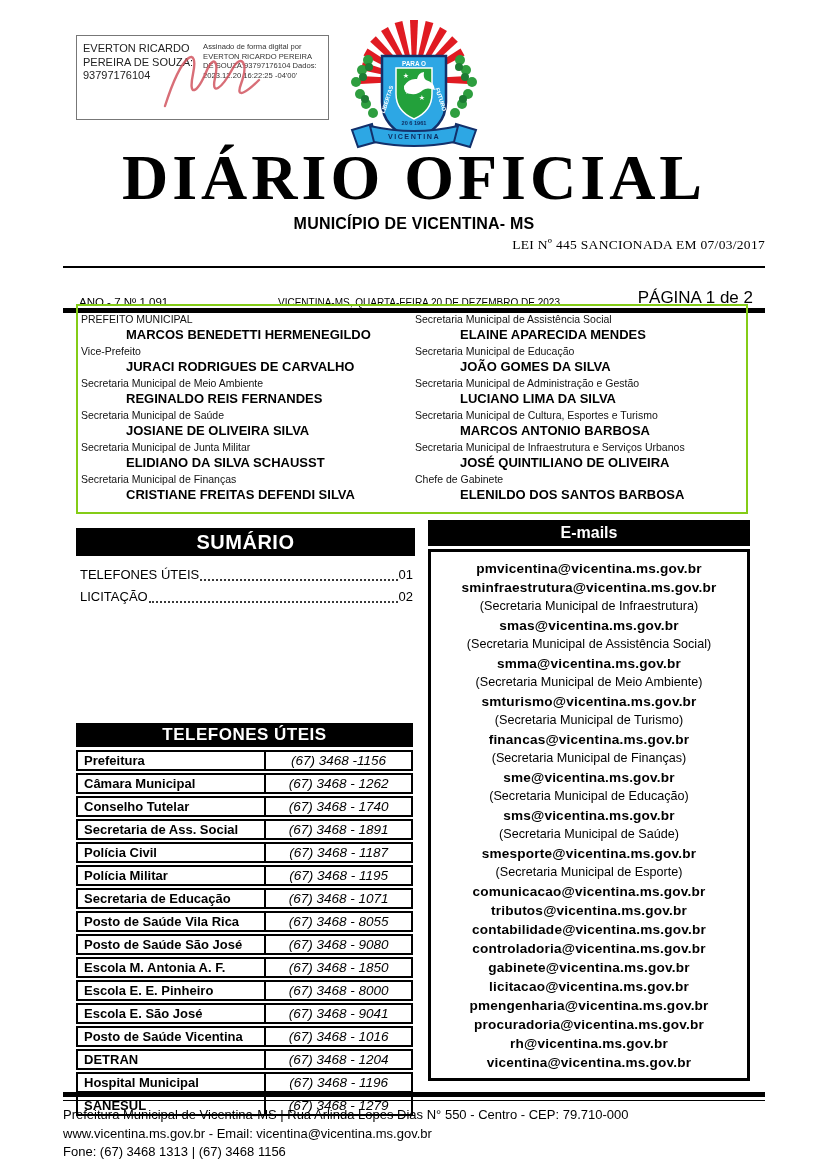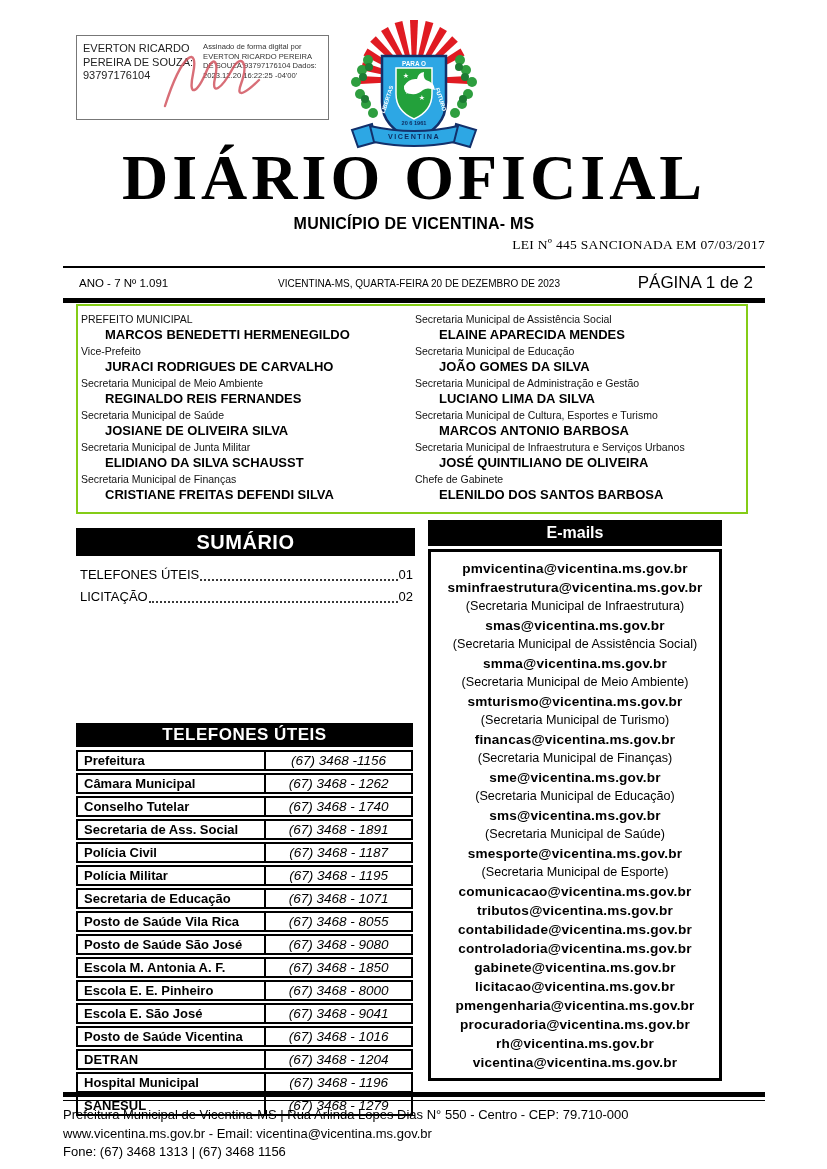--- a/index.html
+++ b/index.html
@@ -18,50 +18,50 @@
   .sig-flourish { position:absolute; left:60px; top:4px; width:150px; height:78px; pointer-events:none; opacity:.85; }
   
   .crest { position:absolute; left:338px; top:20px; width:152px; height:130px; }
   
   .masthead { position:absolute; left:63px; top:146px; width:702px; text-align:center; }
   .mast-title { font-family:"Liberation Serif", serif; font-weight:bold; font-size:64px; line-height:64px; letter-spacing:4px; white-space:nowrap; }
   .mast-muni { margin-top:5px; font-weight:bold; font-size:16px; letter-spacing:.2px; }
   .mast-law { margin-top:4px; font-family:"Liberation Serif", serif; font-size:13.5px; letter-spacing:.3px;text-align:right; }
   
   .infobar {
-    position:absolute; left:63px; top:266px; width:702px; height:37px;
+    position:absolute; left:63px; top:266px; width:702px; height:47px;
     border-top:2px solid #000; border-bottom:5px solid #000;
-    display:flex; align-items:center;
+    display:flex; align-items:flex-end;
   }
   .info-edition { width:170px; padding-left:16px; font-size:11.5px; }
   .info-date { flex:1; text-align:center; font-size:10px; }
   .info-page { width:160px; text-align:right; padding-right:12px; font-size:17px; }
   
   .officials {
     position:absolute; left:76px; top:304px; width:672px; height:210px;
     border:2px solid #84cc16; padding:6px 0 0 0; display:flex;
   }
   .off-col { width:50%; }
   .off-role { font-size:10.5px; line-height:14px; padding-left:3px; color:#111; }
-  .off-name { font-size:13px; line-height:17px; font-weight:bold; padding-left:27px; margin-bottom:1px; white-space:nowrap; }
+  .off-name { font-size:13px; line-height:17px; font-weight:bold; padding-left:48px; margin-bottom:1px; white-space:nowrap; }
   
   .summary { position:absolute; left:76px; top:528px; width:339px; }
   .black-bar { background:#000; color:#fff; text-align:center; font-weight:bold; }
   .sum-bar { height:28px; line-height:28px; font-size:20px; letter-spacing:.5px; }
   .sum-body { padding:8px 2px 0 4px; }
   .sum-row { display:flex; align-items:flex-end; font-size:13px; line-height:22px; }
   .sum-leader { flex:1; border-bottom:2px dotted #3a3a3a; margin:0 1px 5px 1px; }
   
   .phones { position:absolute; left:76px; top:723px; width:337px; }
   .ph-bar { height:24px; line-height:24px; font-size:17px; letter-spacing:.5px; margin-bottom:3px; }
   .ph-row { display:flex; border:2px solid #000; margin-bottom:2px; background:#fff; }
   .ph-name { width:56.5%; border-right:2px solid #000; font-weight:bold; font-size:13px; line-height:15px; padding:1px 2px 1px 6px; white-space:nowrap; }
   .ph-val { flex:1; font-style:italic; font-size:13.5px; line-height:15px; padding:1px 0; text-align:center; white-space:nowrap; }
   
-  .emails { position:absolute; left:428px; top:520px; width:294px;border-radius:29px; }
+  .emails { position:absolute; left:428px; top:520px; width:322px;border-radius:29px; }
   .em-bar { height:26px; line-height:26px; font-size:16px; }
   .em-box { margin-top:3px; border:3px solid #000; padding:7px 2px 6px 2px; text-align:center; }
   .em-line { }
   .em-line.email { font-weight:bold; font-size:13.6px; line-height:19px; letter-spacing:.2px; }
   .em-line.note { font-size:12.6px; line-height:19px; }
   
   .footer { position:absolute; left:63px; top:1092px; width:702px; }
   .footer-rule { height:9px; border-top:5px solid #000; border-bottom:1px solid #000; }
   .footer-text { margin-top:5px; text-align:left; font-size:13px; line-height:18.5px; }
 </style>

